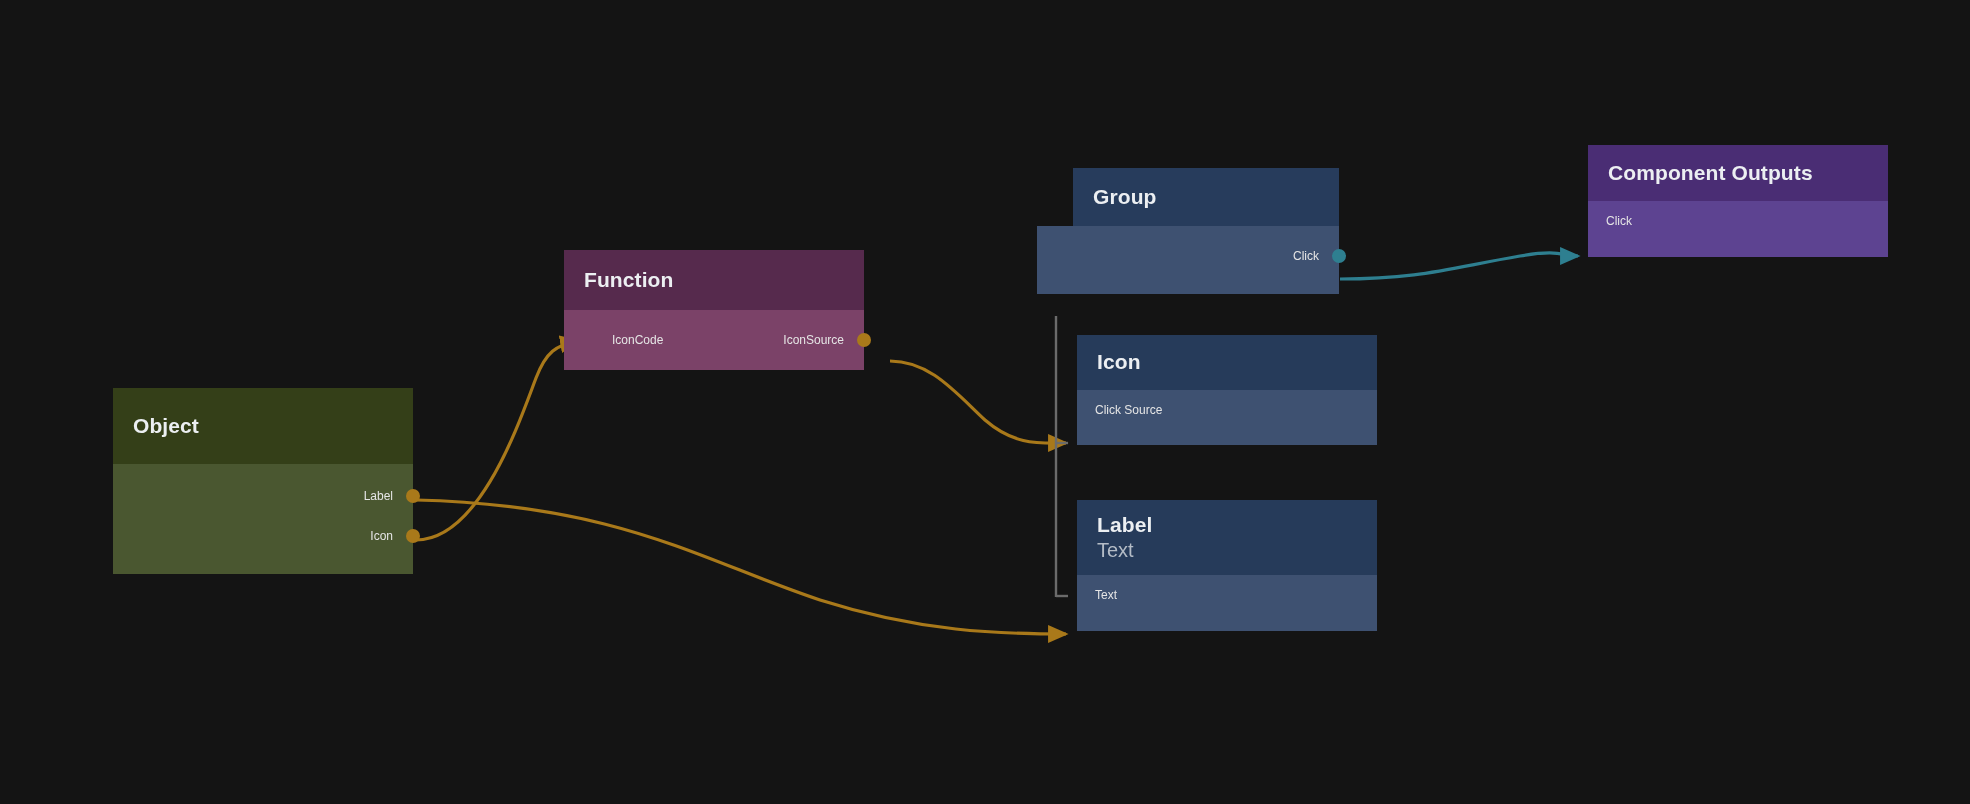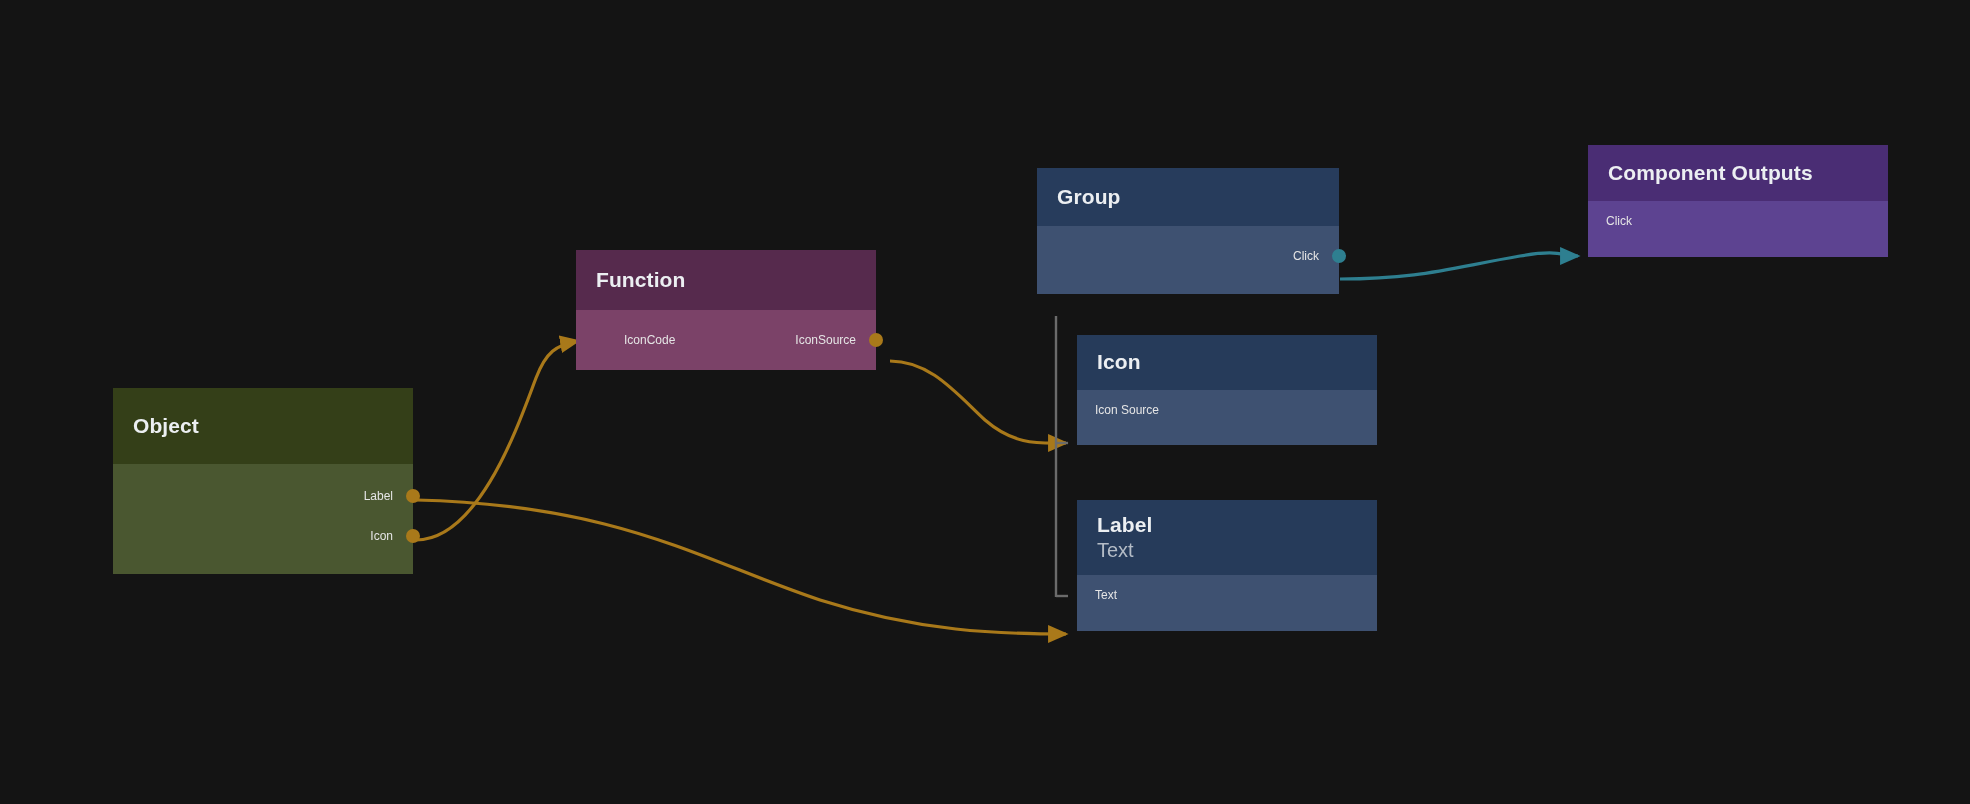--- a/index.html
+++ b/index.html
@@ -90,37 +90,37 @@
   }
   .port-dot.right { right: -7px; }
 
   
   #node-object { left: 113px; top: 388px; width: 300px; }
   #node-object .node-header { height: 76px; background: #343f18; }
   #node-object .node-body   { height: 110px; background: #4a5730; padding-top: 12px; }
   #node-object .port-dot    { background: #a9791a; }
 
   
-  #node-function { left: 576px; top: 250px; width: 300px; }
+  #node-function { left: 564px; top: 250px; width: 300px; }
   #node-function .node-header { height: 60px; background: #562a4d; }
   #node-function .node-body   { height: 60px; background: #7b4268; }
   #node-function .port-dot    { background: #a9791a; }
   #node-function .fn-row {
     display: flex;
     align-items: center;
     justify-content: space-between;
     height: 60px;
     position: relative;
     padding: 0 20px;
     margin-left: 28px;
   }
 
   
   #node-group { left: 1037px; top: 168px; width: 302px; }
-  #node-group .node-header { height: 58px; background: #273c5c; }
+  #node-group .node-header { height: 58px; background: #273c5c; margin-left: 36px; }
   #node-group .node-body   { height: 68px; background: #3e5171; padding-top: 10px;}
   #node-group .port-dot    { background: #2e7f90; }
 
   
   #node-icon { left: 1077px; top: 335px; width: 300px; }
   #node-icon .node-header { height: 55px; background: #263b5a; }
   #node-icon .node-body   { height: 55px; background: #3e5171; }
 
   
   #node-label { left: 1077px; top: 500px; width: 300px; }
@@ -211,21 +211,21 @@
       </div>
     </div>
   </div>
 
   <div class="node" id="node-icon">
     <div class="node-header">
       <div class="node-title">Icon</div>
     </div>
     <div class="node-body">
       <div class="port-row in">
-        <span class="port-label">Icon Source</span>
+        <span class="port-label">Click Source</span>
       </div>
     </div>
   </div>
 
   <div class="node" id="node-label">
     <div class="node-header">
       <div class="node-title">Label</div>
       <div class="node-subtitle">Text</div>
     </div>
     <div class="node-body">

